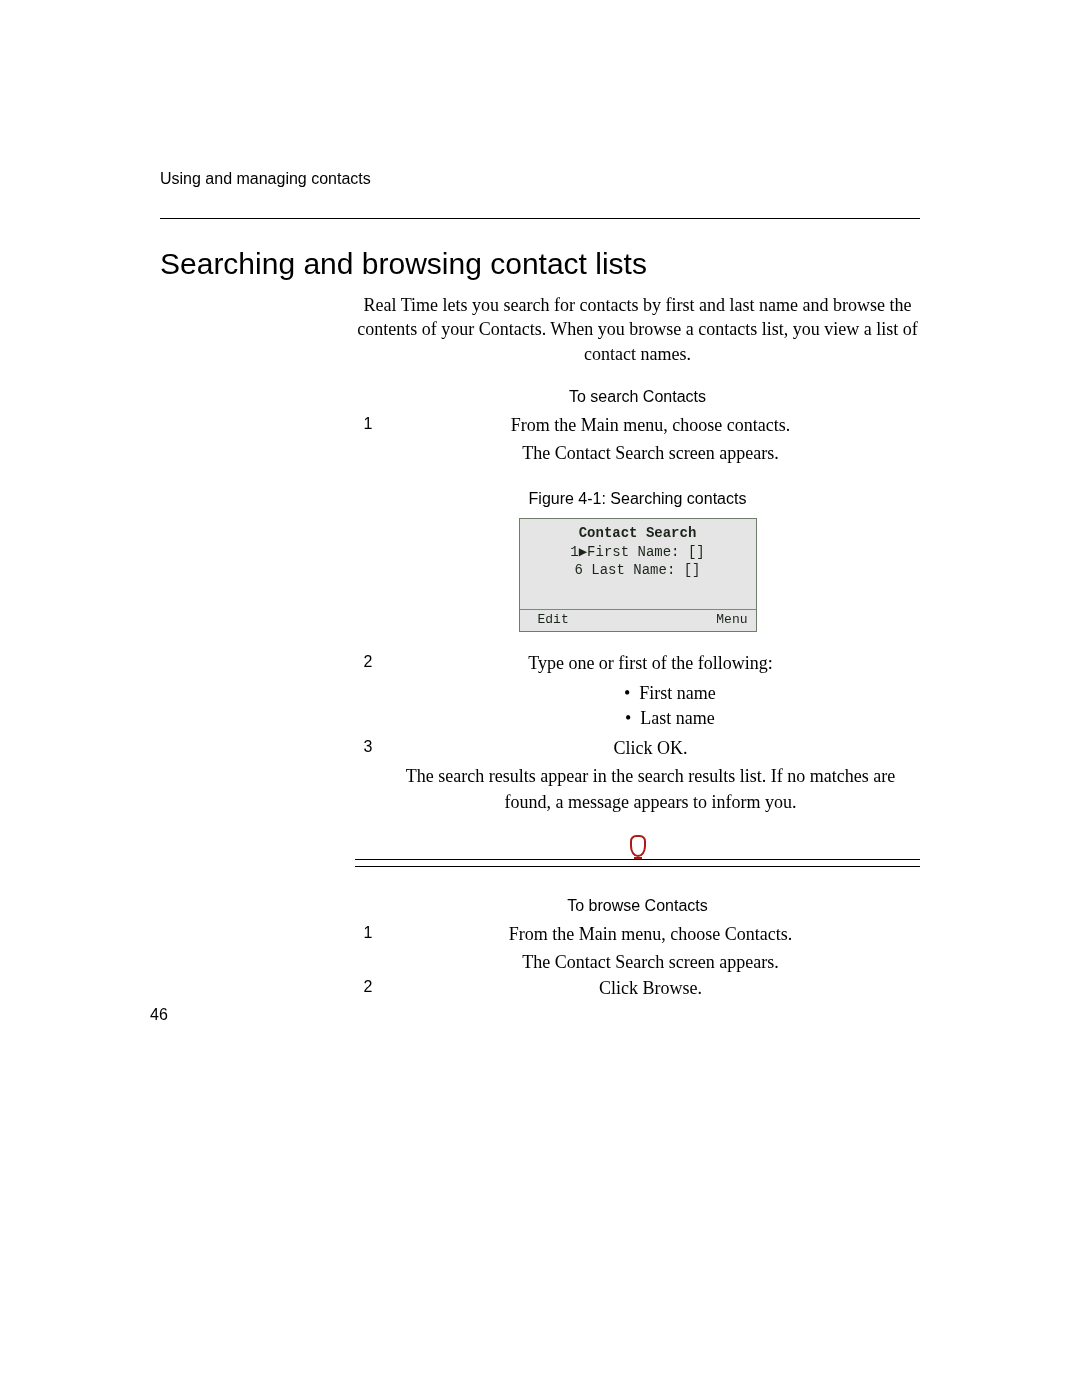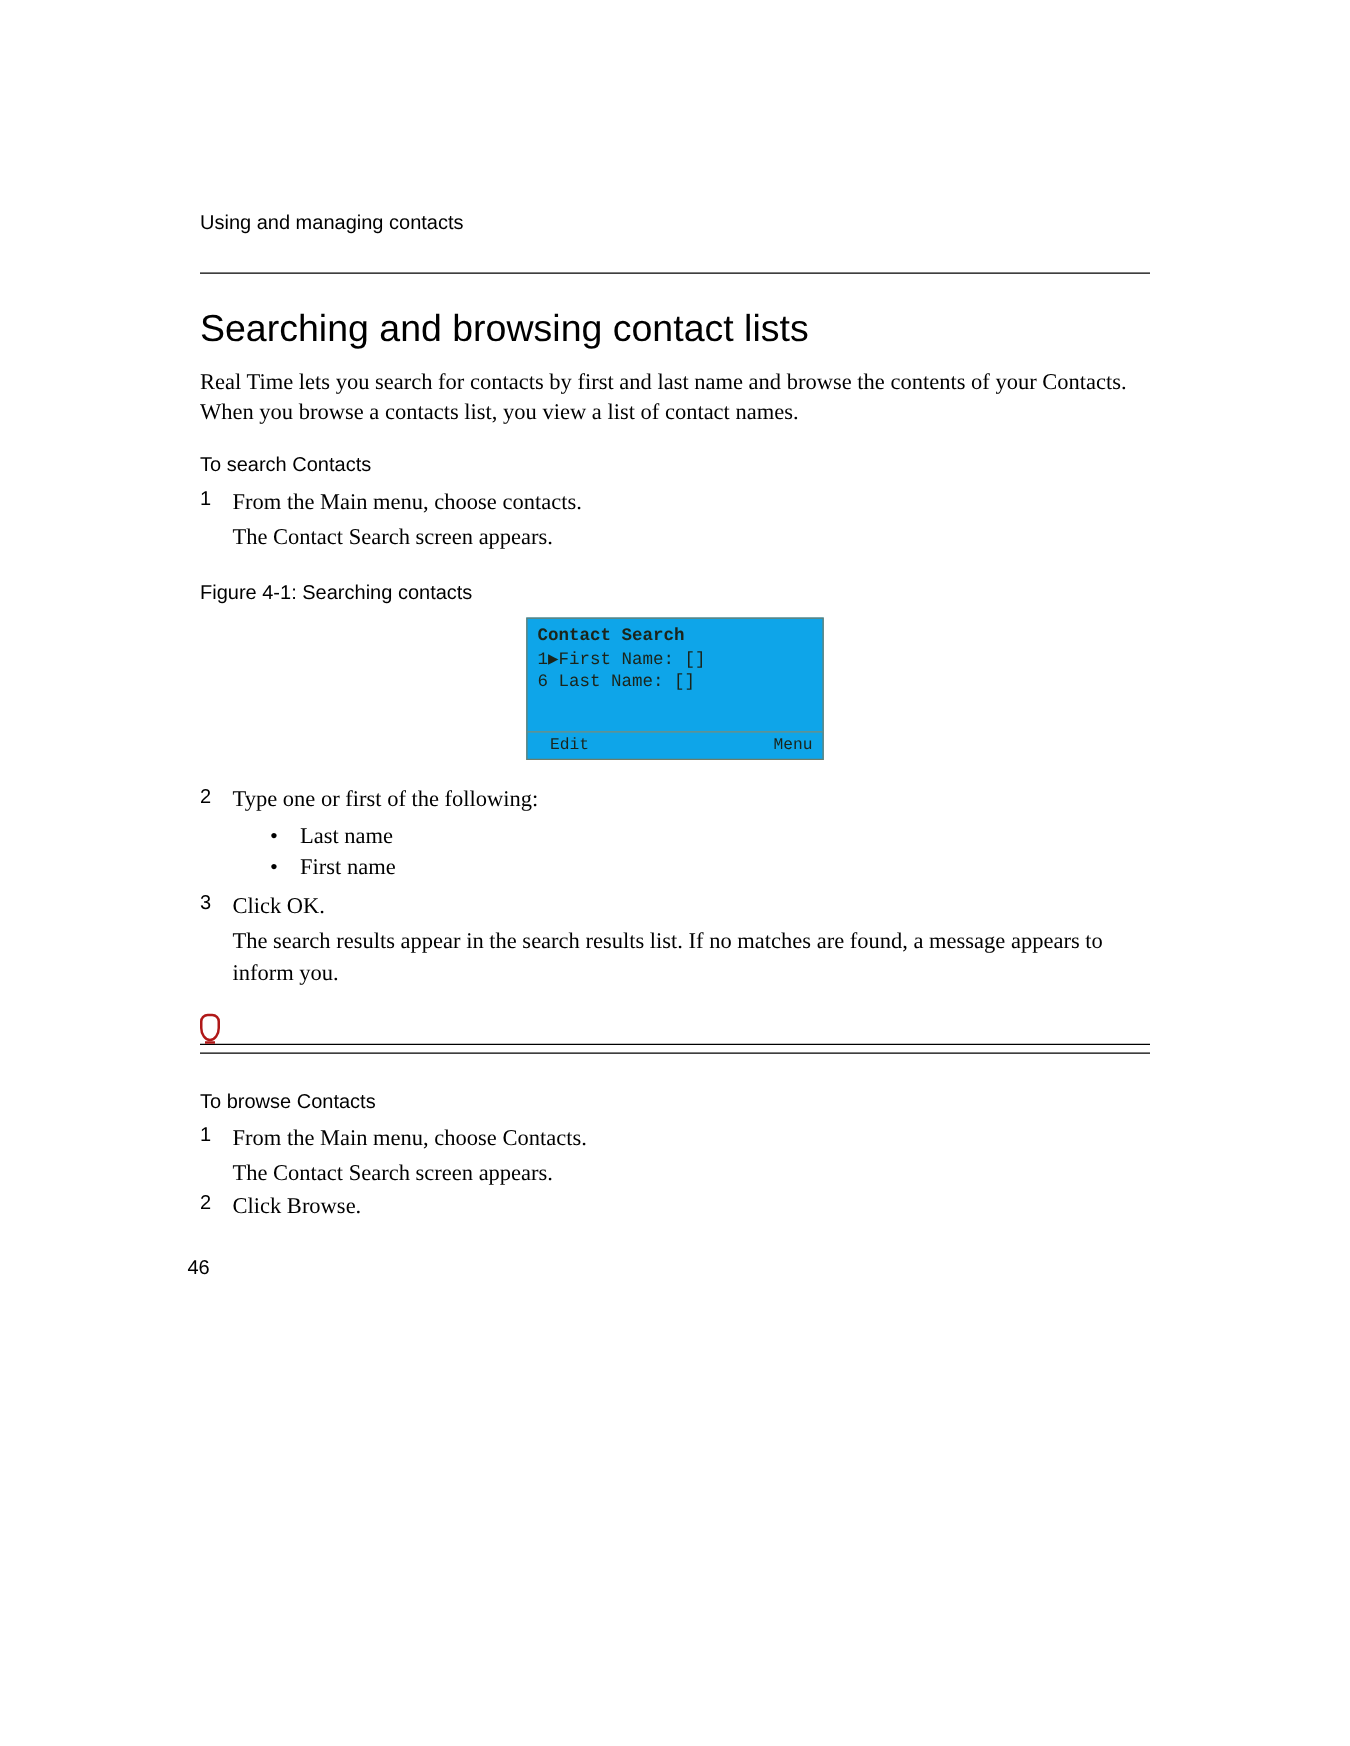--- a/index.html
+++ b/index.html
@@ -27,20 +27,22 @@
     border-top: 1px solid #000;
     margin: 0 0 28px 0;
   }
   h1.section-title {
     font-family: Arial, Helvetica, sans-serif;
     font-weight: 400;
     font-size: 30px;
     margin: 0 0 12px 0;
   }
   .body-indent {
+    margin-left: 195px;
+    text-align: center;
   }
   .body-para {
     font-size: 18px;
     line-height: 1.35;
     margin: 0 0 22px 0;
   }
   .subhead {
     font-family: Arial, Helvetica, sans-serif;
     font-size: 16px;
     margin: 18px 0 6px 0;
@@ -88,21 +90,21 @@
     font-size: 16px;
     margin: 24px 0 10px 0;
   }
   .screen-wrap {
     display: flex;
     justify-content: center;
     margin: 0 0 18px 0;
   }
   .device-screen {
     width: 238px;
-    background: #0ea5e9;
+    background: #e5e5e5;
     border: 1px solid #6d7d6a;
     font-family: "Courier New", Courier, monospace;
     font-size: 14px;
     color: #1b241a;
     box-sizing: border-box;
   }
   .device-screen .screen-body {
     padding: 6px 8px 30px 8px;
     border-bottom: 1px solid #7a8c78;
   }
@@ -212,22 +214,22 @@
         </div>
       </div>
     </div>
 
     <ul class="ol">
       <li>
         <span class="num">2</span>
         <span class="txt">
           <span>Type one or first of the following:</span>
           <ul class="ul">
+            <li>First name</li>
             <li>Last name</li>
-            <li>First name</li>
           </ul>
         </span>
       </li>
       <li>
         <span class="num">3</span>
         <span class="txt">
           <span>Click OK.</span>
           <span class="continuation">The search results appear in the search results list. If no matches are found, a message appears to inform you.</span>
         </span>
       </li>

